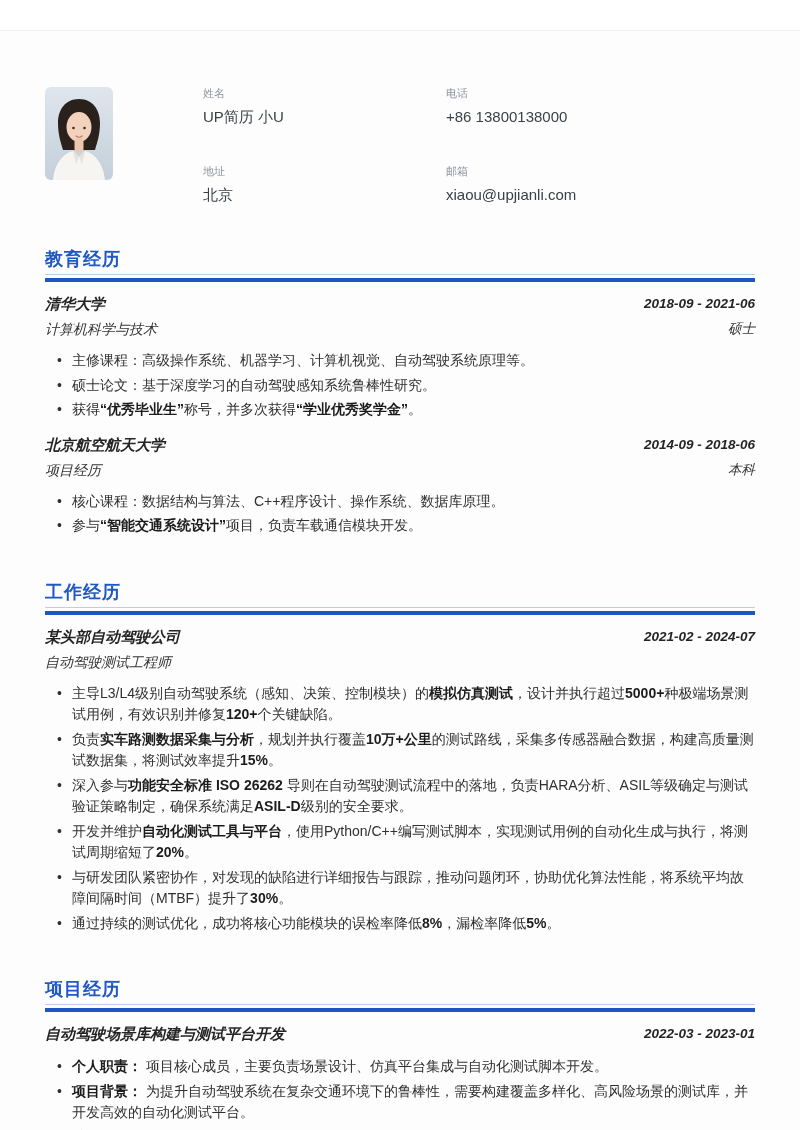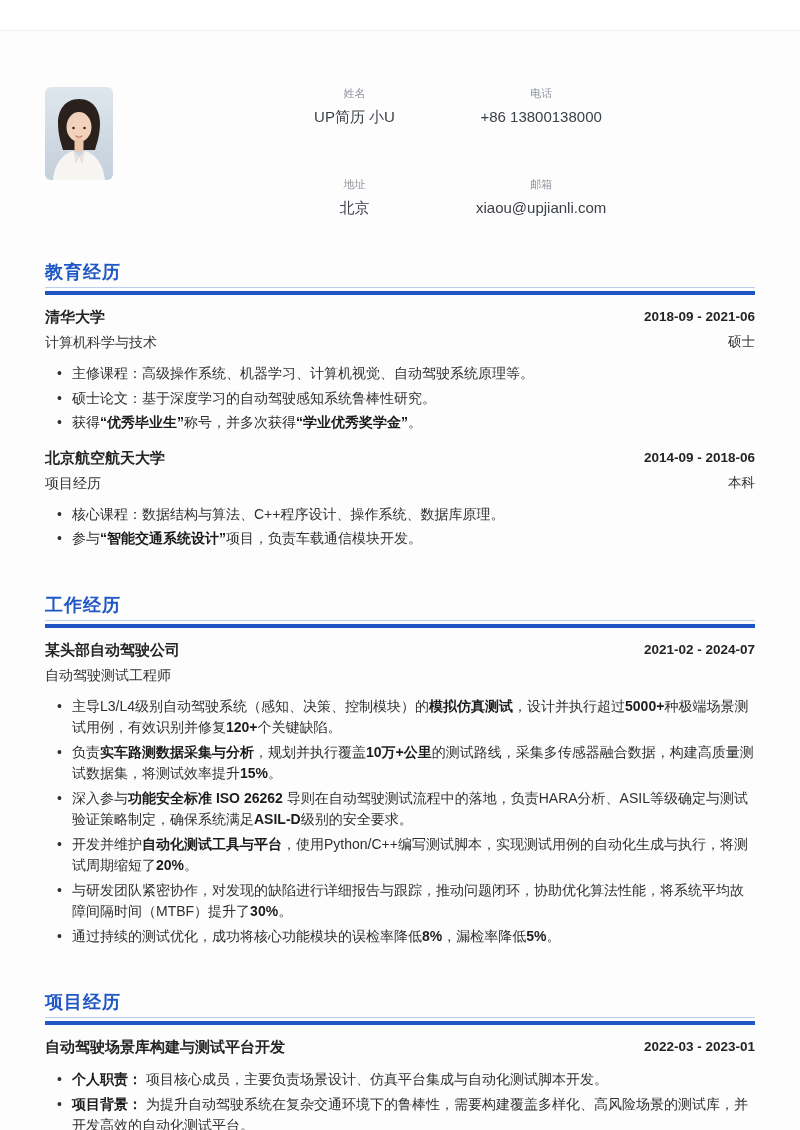--- a/index.html
+++ b/index.html
@@ -19,40 +19,39 @@
     padding: 56px 45px 0 45px;
   }
   
   .header-row { display: flex; align-items: flex-start; }
   .photo {
     width: 68px; height: 93px; flex: none;
     border-radius: 6px; overflow: hidden;
   }
   .photo svg { display: block; }
   .contact-grid {
-    margin-left: 120px;
+    margin-left: 90px;
     display: grid;
     grid-template-columns: 243px auto;
-    row-gap: 52px;
+    row-gap: 39px;
     align-content: start;
-    text-align: center;
   }
   .field .label { font-size: 11px; color: #8d939b; line-height: 13px; }
   .field .value { font-size: 15px; color: #3b4046; line-height: 19px; margin-top: 7px; }
   
   .section { margin-top: 44px; }
   .section-title {
     margin: 0; font-size: 18px; line-height: 22px;
     font-weight: 700; color: #1f57c5; letter-spacing: 1px;
   }
   .rule-thin  { height: 1px; background: #bccded; margin-top: 4px; }
   .rule-thick { height: 4px; background: #2056c3; margin-top: 3px; }
   .entry { margin-top: 12px; }
   .entry + .entry { margin-top: 14px; }
-  .entry-head { display: flex; justify-content: space-between; align-items: flex-start; }
+  .entry-head { display: flex; justify-content: space-between; align-items: flex-start; font-style: italic; }
   .entry-right { text-align: right; white-space: nowrap; margin-left: 16px; }
   .entry-title { font-size: 15px; line-height: 20px; font-weight: 700; color: #242424; }
   .entry-sub   { font-size: 14px; line-height: 18px; color: #333333; margin-top: 6px; }
   .entry-date  { font-size: 13.5px; line-height: 20px; font-weight: 700; color: #242424; }
   .entry-note  { font-size: 13.5px; line-height: 18px; color: #333333; margin-top: 6px; }
   ul.bullets { list-style: none; margin: 12px 0 0 0; padding: 0; }
   li.bullet {
     position: relative; padding-left: 27px;
     font-size: 14px; line-height: 21.5px;
     color: #303030; margin-bottom: 3px;

